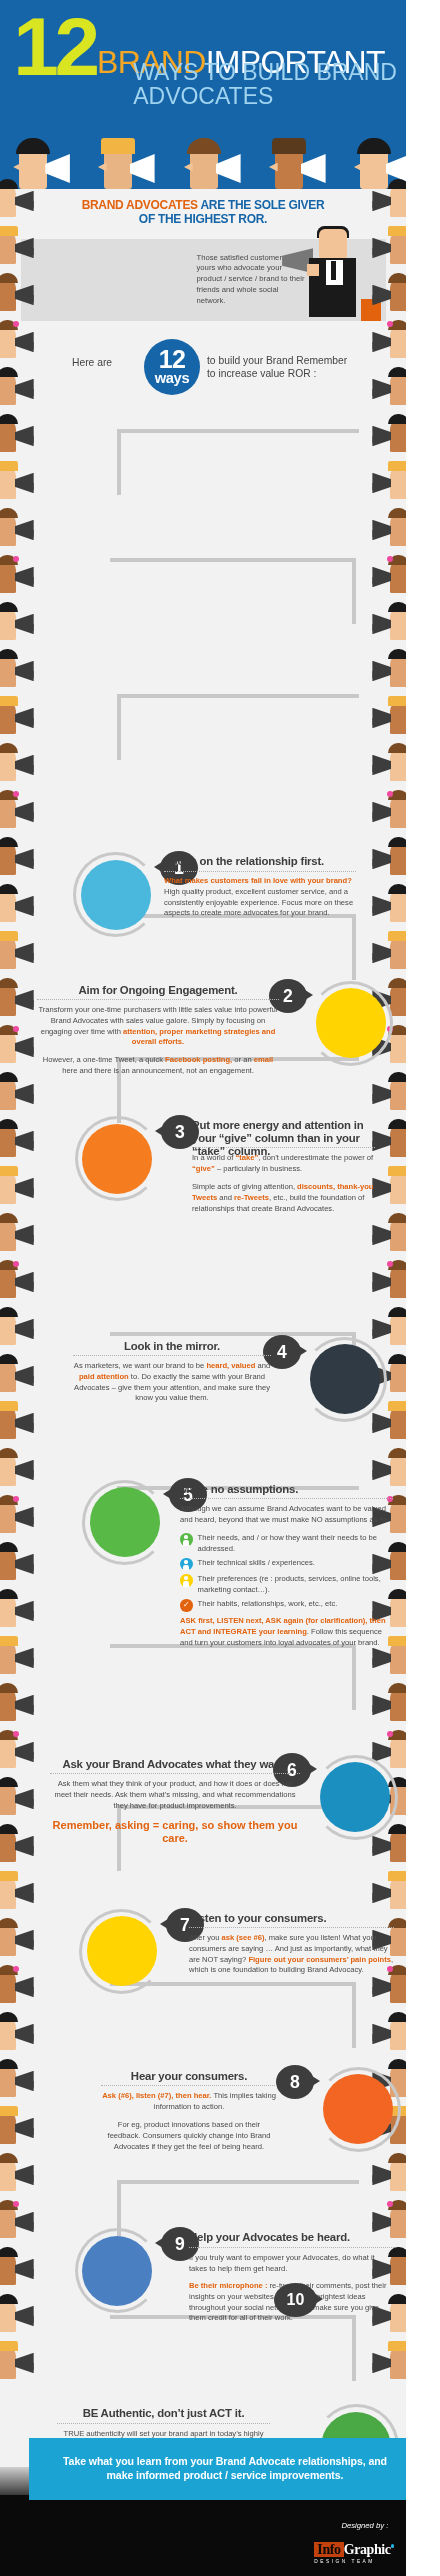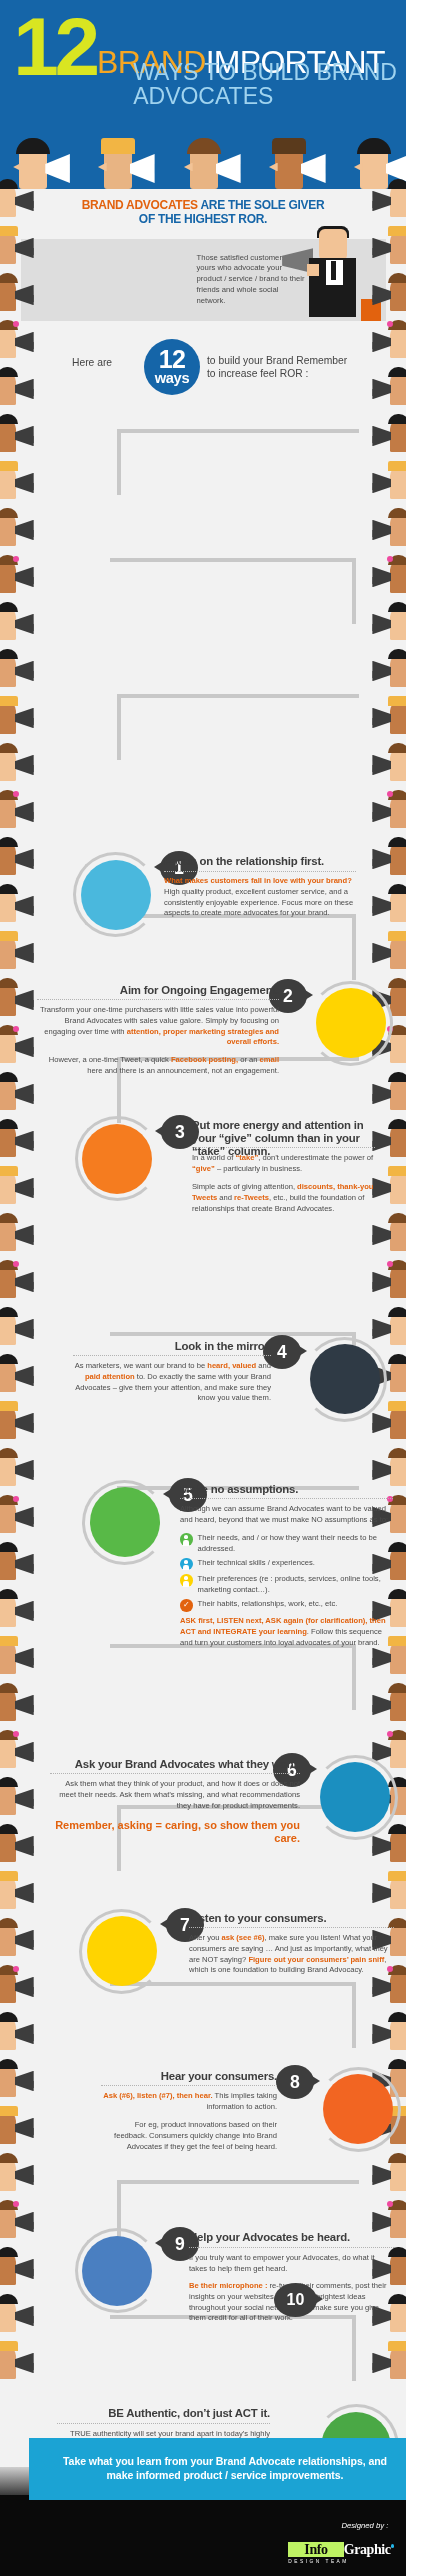--- a/index.html
+++ b/index.html
@@ -250,21 +250,21 @@
     color: #4a4a4a;
   }
   .tip-body b { color: #e2620e; }
   .tip-kicker {
     position: absolute;
     font-size: 11px;
     font-weight: bold;
     color: #e2620e;
     line-height: 1.2;
   }
-  .right-al { text-align: right; }
+  .right-al { text-align: center; }
 
   
   .blist { position: absolute; font-size: 7.6px; line-height: 1.4; color: #4a4a4a; }
   .blist-row { display: flex; align-items: flex-start; margin-bottom: 3.7px; }
   .bdot { flex: 0 0 12.5px; width: 12.5px; height: 12.5px; border-radius: 50%; margin-right: 5.1px; position: relative; }
   .bdot::before { content:""; position:absolute; left:4.4px; top:2.2px; width:3.7px; height:3.7px; border-radius:50%; background:#fff; }
   .bdot::after  { content:""; position:absolute; left:3.3px; top:6.6px; width:5.9px; height:5.9px; border-radius:2.2px 2.2px 0 0; background:#fff; }
   .bdot.g { background: #58b947; }
   .bdot.b { background: #22a7d8; }
   .bdot.y { background: #ffd400; }
@@ -304,21 +304,21 @@
     color: #ffffff;
     font-size: 7.7px;
     font-style: italic;
   }
   .logo {
     position: absolute;
     right: 11.7px; bottom: 11.7px;
     color: #ffffff;
   }
   .logo .l-main { font-size: 14px; font-weight: bold; letter-spacing: -0.4px; font-family: "Liberation Serif", serif; }
-  .logo .l-main .inv { background:#bef264; color:#0a0a0a; padding: 0 16px; }
+  .logo .l-main .inv { background:#c2410c; color:#0a0a0a; padding: 0 3px; }
   .logo .l-sub { font-size: 4.8px; letter-spacing: 2.5px; margin-top: 1.5px; }
   .logo .l-dot { display:inline-block; width:3.7px; height:3.7px; border-radius:50%; background:#22b6e8; vertical-align: super; }
 </style>
 </head>
 <body>
 
 <div class="page">
 
   <div class="header">
     <div class="hdr-title">
@@ -387,21 +387,21 @@
   </div>
 
   <div class="intro">
     <div class="intro-left">Here are</div>
     <div class="circle12">
       <div class="n">12</div>
       <div class="w">ways</div>
     </div>
     <div class="intro-right">
       <div>to build your Brand Remember</div>
-      <div>to increase feel ROR :</div>
+      <div>to increase value ROR :</div>
     </div>
   </div>
 
   <div class="side-col left" id="side-left">
       <div class="sm-unit">
         <div class="sm-face "></div>
         <div class="sm-hair "></div>
         <div class="sm-mega"></div>
       </div>
       <div class="sm-unit">
@@ -972,21 +972,21 @@
         <div class="tip-rule" style="left:50px;top:1378px;width:250px;"></div>
         <div class="tip-body right-al" style="left:50px;top:1384px;width:250px;">Ask them what they think of your product, and how it does or does not meet their needs. Ask them what’s missing, and what recommendations they have for product improvements.</div>
         <div class="tip-kicker right-al" style="left:50px;top:1424px;width:250px;">Remember, asking = caring, so show them you care.</div>
       </div>
       <div class="tip">
         <div class="tip-ring" style="left:79px;top:1514px;"></div>
         <div class="tip-icon" style="left:87px;top:1521px;background:#ffd400;"></div>
         <div class="tip-bubble" style="left:166px;top:1513px;"><span>7</span><span class="tail-l"></span></div>
         <div class="tip-title" style="left:189px;top:1517px;width:205px;">Listen to your consumers.</div>
         <div class="tip-rule" style="left:189px;top:1532px;width:205px;"></div>
-        <div class="tip-body" style="left:189px;top:1538px;width:205px;">After you <b>ask (see #6)</b>, make sure you listen!  What your consumers are saying … And just as importantly, what they are NOT saying? <b>Figure out your consumers’ pain sniff</b>, which is one foundation to building Brand Advocacy.</div>
+        <div class="tip-body" style="left:189px;top:1538px;width:205px;">After you <b>ask (see #6)</b>, make sure you listen!  What your consumers are saying … And just as importantly, what they are NOT saying? <b>Figure out your consumers’ pain points</b>, which is one foundation to building Brand Advocacy.</div>
       </div>
       <div class="tip">
         <div class="tip-ring" style="left:316px;top:1672px;transform:scaleX(-1);"></div>
         <div class="tip-icon" style="left:323px;top:1679px;background:#f26522;"></div>
         <div class="tip-bubble" style="left:276px;top:1670px;"><span>8</span><span class="tail-r"></span></div>
         <div class="tip-title right-al" style="left:101px;top:1675px;width:176px;">Hear your consumers.</div>
         <div class="tip-rule" style="left:101px;top:1690px;width:176px;"></div>
         <div class="tip-body right-al" style="left:101px;top:1696px;width:176px;"><b>Ask (#6), listen (#7), then hear.</b> This implies taking information to action.</div>
         <div class="tip-body right-al" style="left:101px;top:1725px;width:176px;">For eg, product innovations based on their feedback. Consumers quickly change into Brand Advocates if they get the feel of being heard.</div>
       </div>

